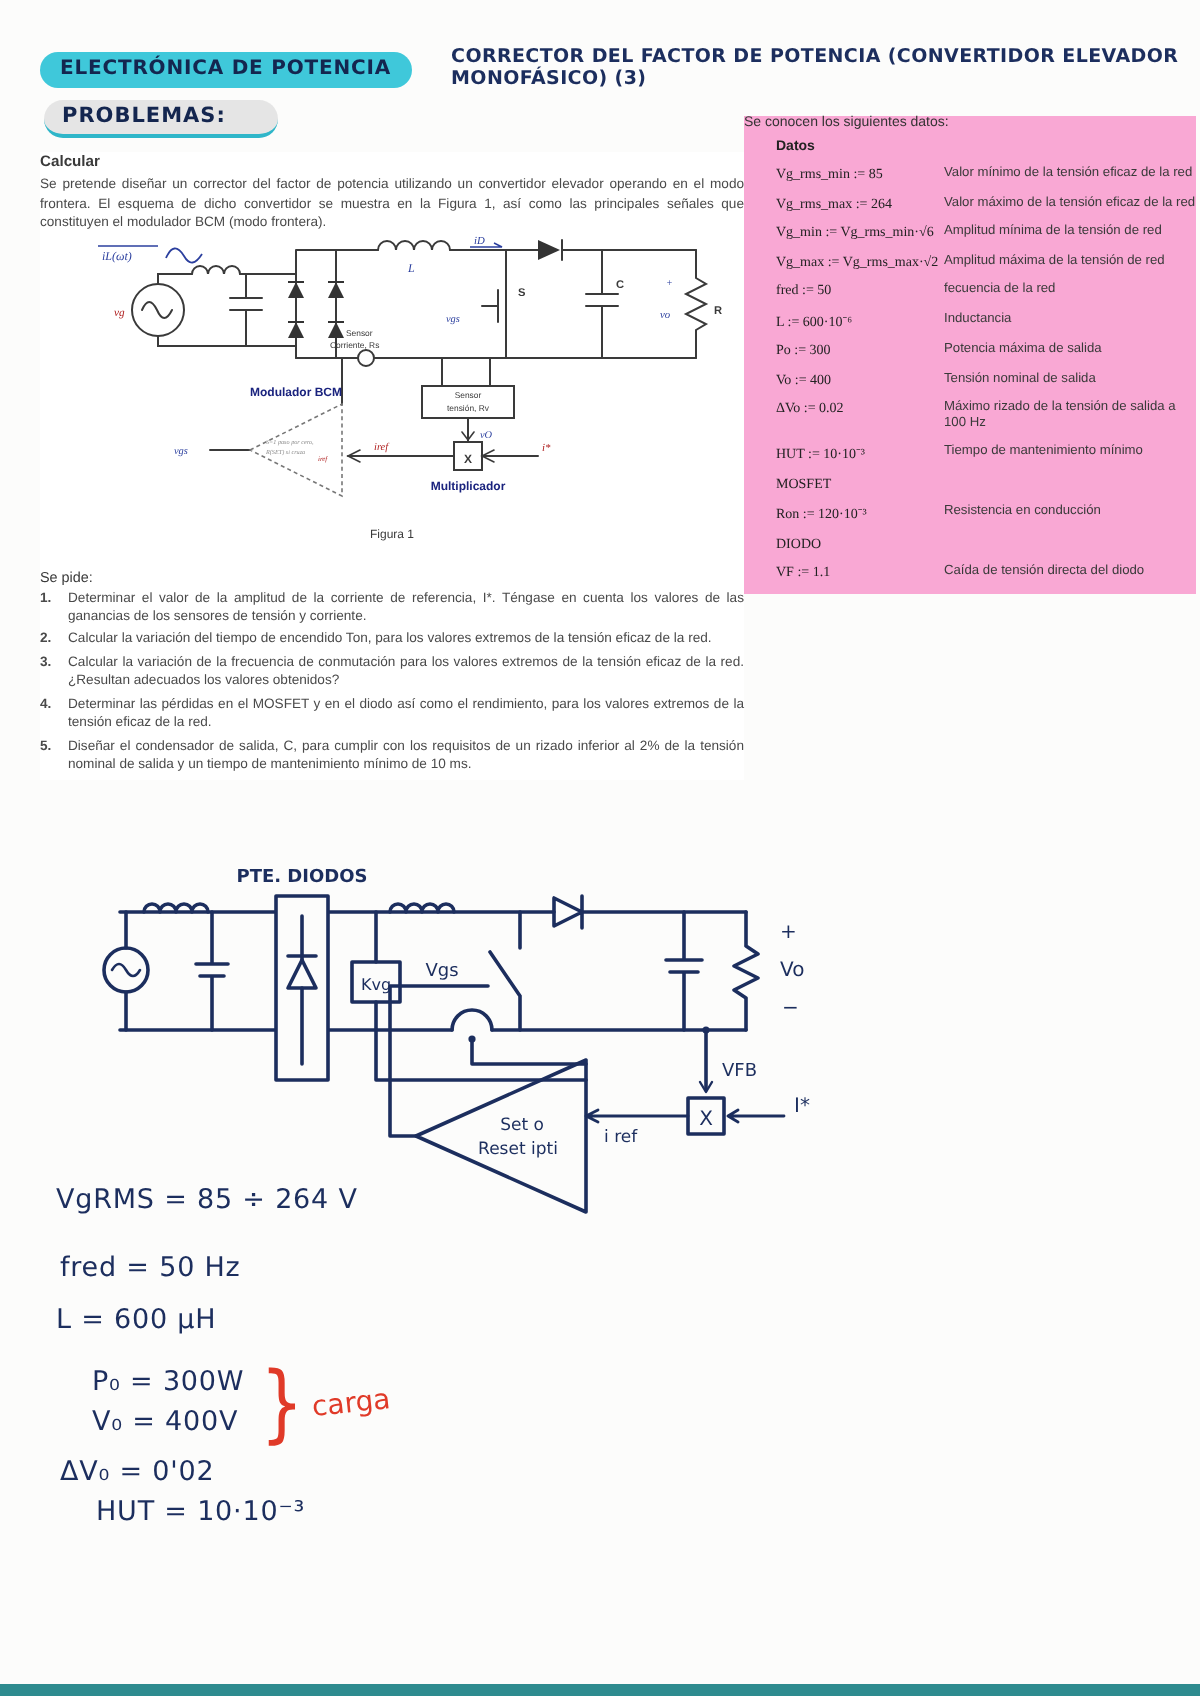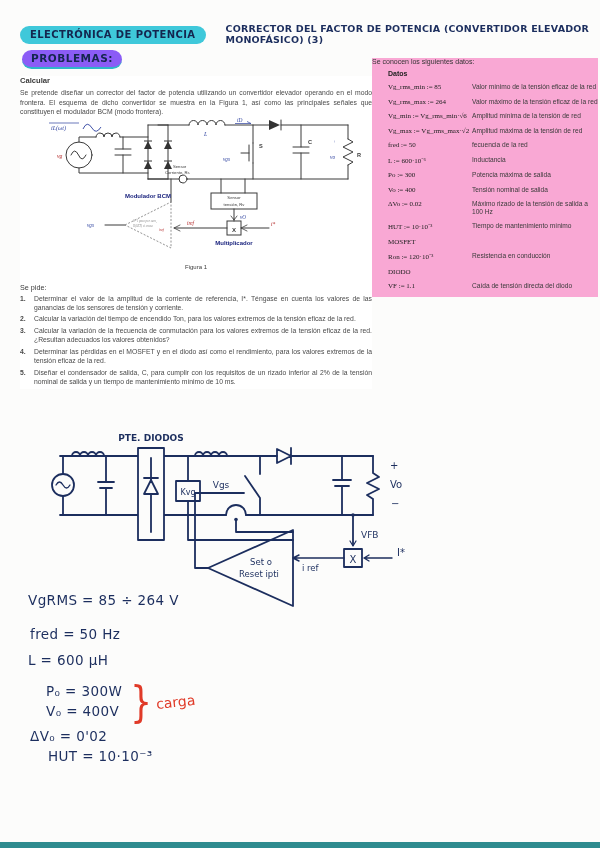--- a/index.html
+++ b/index.html
@@ -6,22 +6,22 @@
   body{
     width:600px;height:848px;position:relative;overflow:hidden;
     background:#fcfcfb;font-family:"Liberation Sans",sans-serif;
   }
   .hand{font-family:"DejaVu Sans",sans-serif;color:#1c2e5e;}
   
   .header{position:absolute;left:20px;top:24px;width:570px;display:flex;align-items:center;gap:20px;}
   .course-pill{background:#3fc8da;color:#14264f;border-radius:12px;padding:3px 10px 4px 10px;
     font-weight:bold;font-size:10px;letter-spacing:.4px;white-space:nowrap;}
   .main-title{font-weight:bold;font-size:9.5px;letter-spacing:.2px;line-height:1.15;}
-  .section-pill{position:absolute;left:22px;top:50px;background:#8b5cf6;color:#14264f;border-radius:10px;
-    padding:2px 9px 3px 9px;font-weight:bold;font-size:10.5px;letter-spacing:.5px;
+  .section-pill{position:absolute;left:22px;top:50px;background:#e5e5e5;color:#14264f;border-radius:10px;
+    padding:2px 26px 3px 9px;font-weight:bold;font-size:10.5px;letter-spacing:.5px;
     border-bottom:2.5px solid #2fb6c9;}
   
   .problem{position:absolute;left:20px;top:76px;width:352px;background:#fff;}
   .p-head{font-size:7.6px;font-weight:bold;color:#3a3a3a;margin-bottom:3px;}
   .p-body{font-size:6.8px;color:#4a4a4a;text-align:justify;line-height:1.4;}
   .sepide-head{font-size:7.2px;font-weight:normal;color:#3a3a3a;margin:4px 0 2px 0;}
   .sepide-item{display:flex;font-size:6.8px;color:#4a4a4a;line-height:1.35;margin-bottom:2.5px;}
   .sepide-num{font-weight:bold;width:14px;flex:0 0 14px;}
   .sepide-txt{flex:1;text-align:justify;}
   

